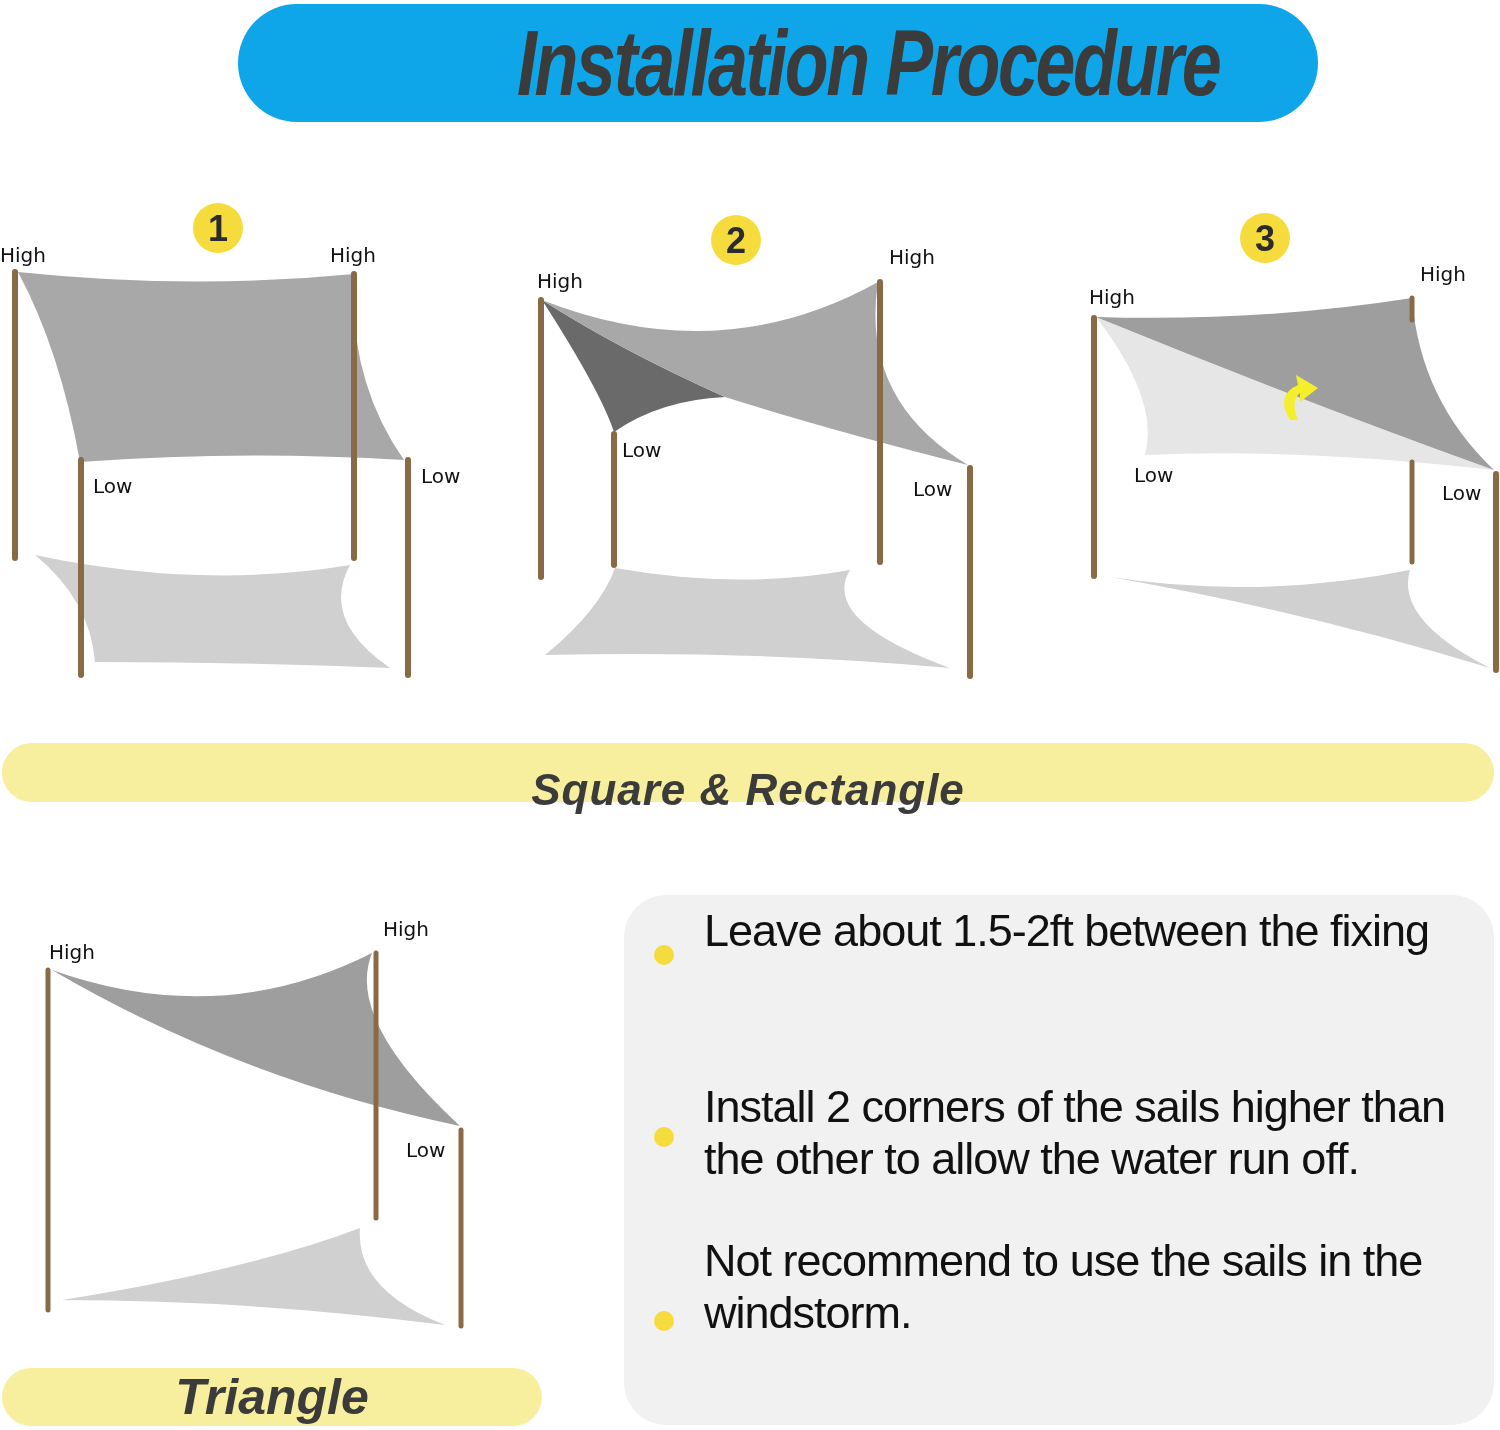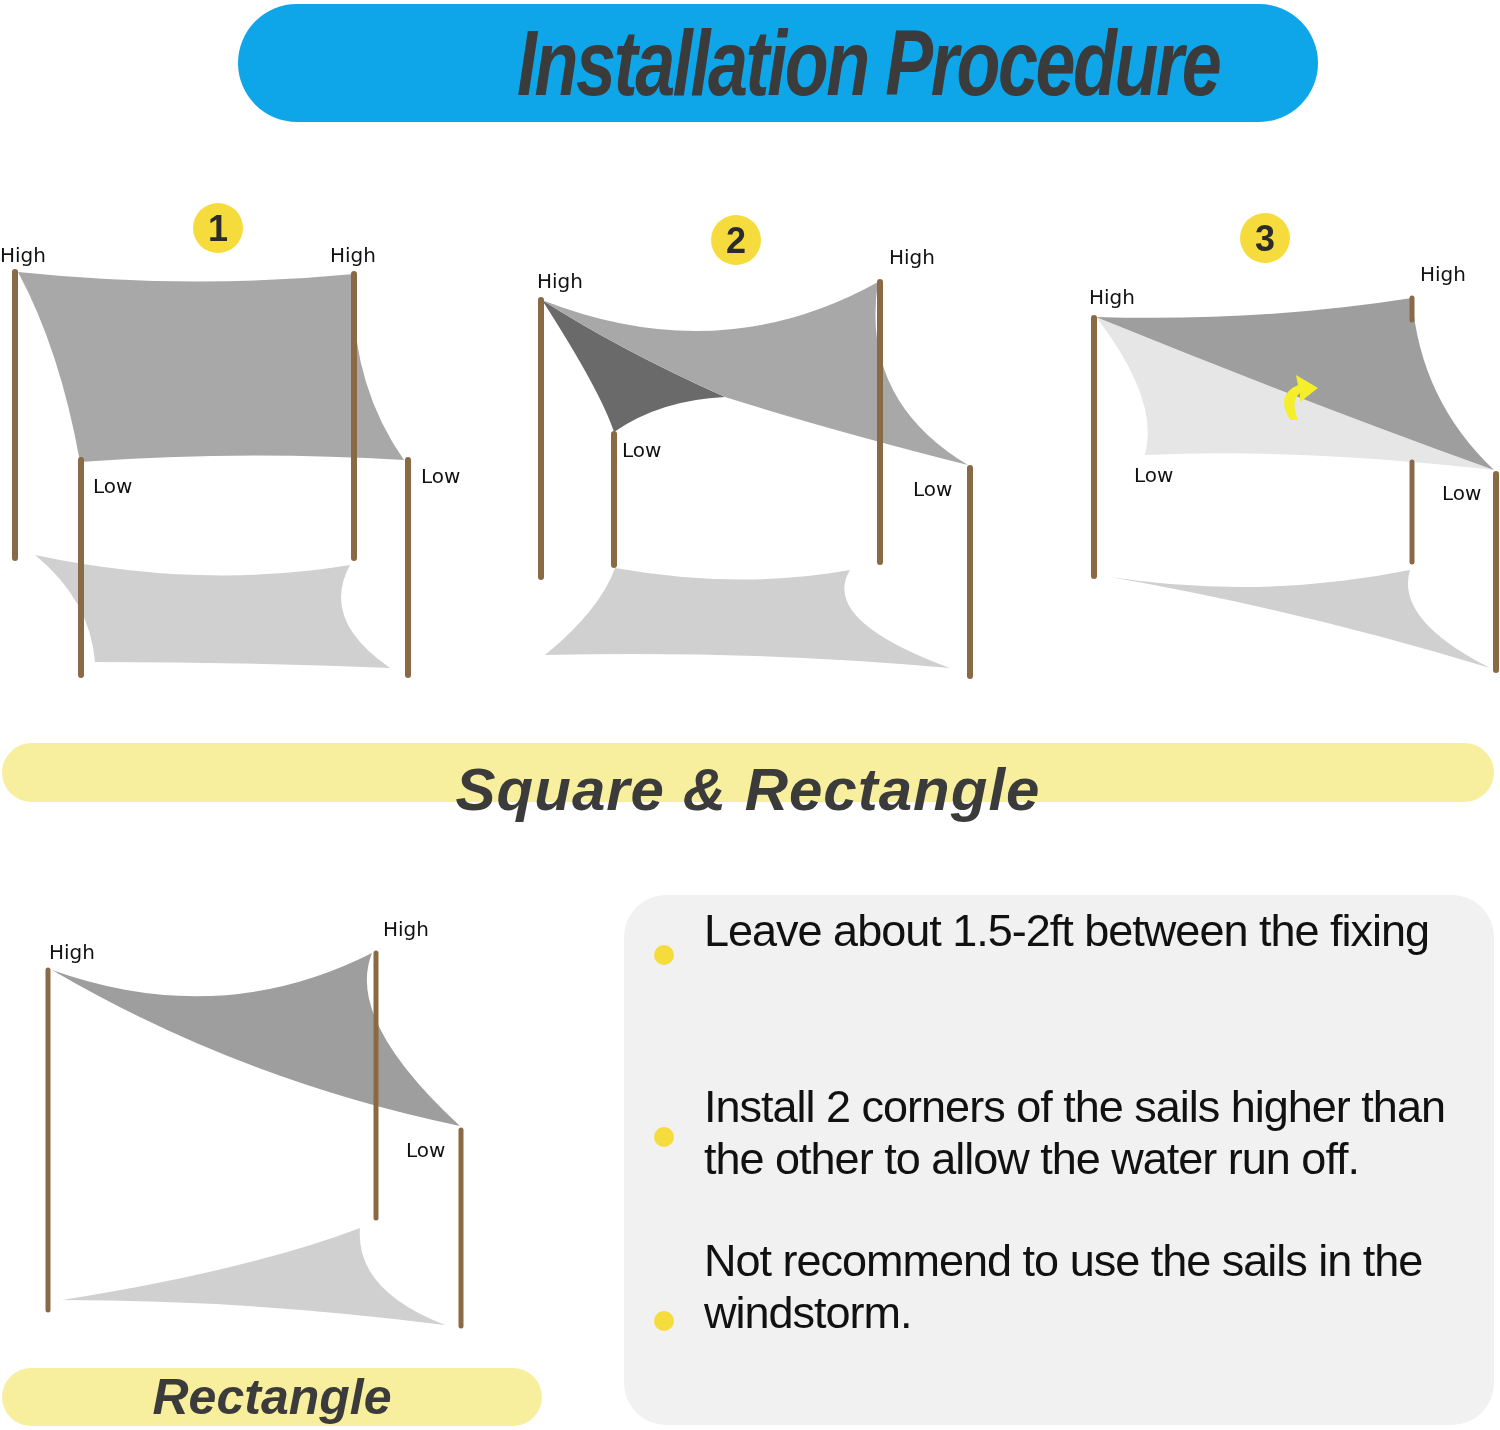--- a/index.html
+++ b/index.html
@@ -16,21 +16,21 @@
   }
   .section-pill {
     position:absolute; background:#f8ef9e; border-radius:32px;
     display:flex; align-items:center; justify-content:center;
   }
   .section-pill span {
     font-family:"Liberation Sans", sans-serif; font-weight:bold; font-style:italic;
     color:#3b3b3b; white-space:nowrap;
   }
   .pill-sr { left:2px; top:743px; width:1492px; height:59px; }
-  .pill-sr span { font-size:60px; letter-spacing:1px;margin-top:34px; }
+  .pill-sr span { font-size:44px; letter-spacing:1px;margin-top:34px; }
   .pill-tri { left:2px; top:1368px; width:540px; height:58px; }
   .pill-tri span { font-size:50px; }
   svg.diagram { position:absolute; left:0; top:0; }
   .lbl { font-family:"DejaVu Sans", sans-serif; font-size:20px; fill:#111; }
   .stepnum { font-family:"Liberation Sans", sans-serif; font-weight:bold; font-size:36px; fill:#2b2b2b; }
   .notes {
     position:absolute; left:624px; top:895px; width:870px; height:530px;
     background:#f1f1f1; border-radius:42px;
   }
   .note {
@@ -117,21 +117,21 @@
     <text class="lbl" x="383" y="936">High</text>
     <text class="lbl" x="406" y="1157">Low</text>
   </g>
 </svg>
 
 <div class="section-pill pill-sr">
   <span>Square &amp; Rectangle</span>
 </div>
 
 <div class="section-pill pill-tri">
-  <span>Rectangle</span>
+  <span>Triangle</span>
 </div>
 
 <div class="notes">
   <div class="dot" style="top:50px;"></div>
   <div class="note" style="top:10px;">
     <div>Leave about 1.5-2ft between the fixing</div>
   </div>
   <div class="dot" style="top:232px;"></div>
   <div class="note" style="top:186px;">
     <div>Install 2 corners of the sails higher than</div>

